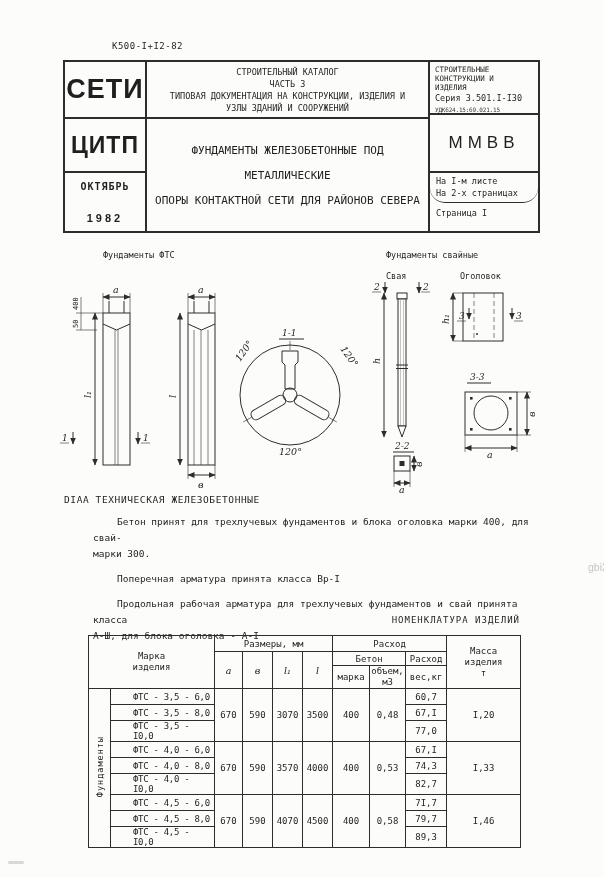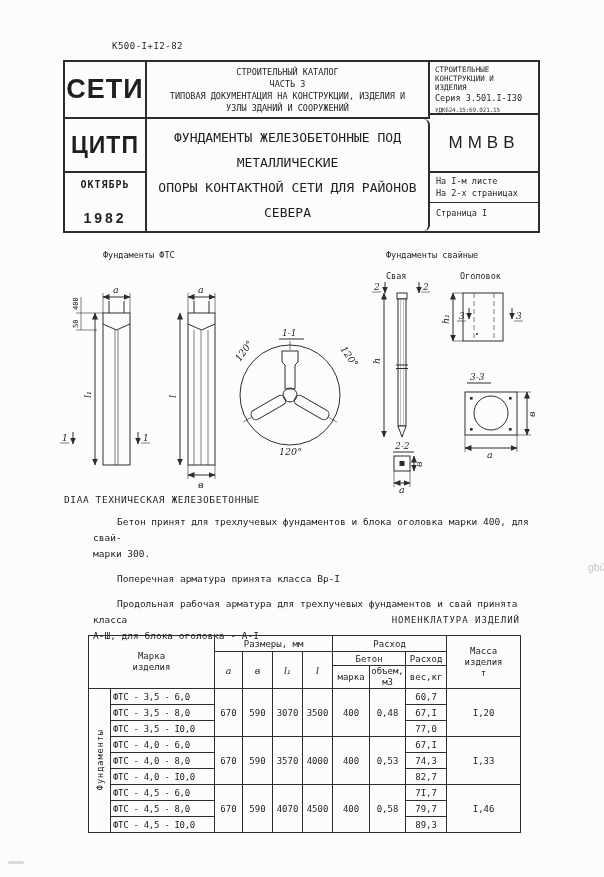--- a/index.html
+++ b/index.html
@@ -9,28 +9,28 @@
   .doc-code{position:absolute;left:64px;top:41px;font-size:9px;letter-spacing:.5px;padding-left:48px;}
   .tb{position:absolute;left:63px;top:60px;width:477px;height:173px;border:2px solid #2d2d2d;box-sizing:border-box;}
   .tb .cell{position:absolute;box-sizing:border-box;}
   .bb{border-bottom:2px solid #2d2d2d;}
   .br{border-right:2px solid #2d2d2d;}
   .cen{display:flex;align-items:center;justify-content:center;}
   .c-cccp{left:0;top:0;width:82px;height:57px;font-family:"Liberation Sans",sans-serif;font-weight:700;font-size:27px;letter-spacing:1px;}
   .c-citp{left:0;top:57px;width:82px;height:54px;font-family:"Liberation Sans",sans-serif;font-weight:700;font-size:23px;letter-spacing:1px;}
   .c-date{left:0;top:111px;width:82px;height:58px;flex-direction:column;}
   .c-date .m{font-size:10px;font-weight:700;letter-spacing:1px;}
-  .c-date .y{font-family:"Liberation Sans",sans-serif;font-weight:700;font-size:14px;letter-spacing:3px;margin-top:20px;}
+  .c-date .y{font-family:"Liberation Sans",sans-serif;font-weight:700;font-size:11px;letter-spacing:3px;margin-top:20px;}
   .c-catalog{left:82px;top:0;width:283px;height:57px;text-align:center;font-size:8.5px;line-height:12px;white-space:pre-line;}
-  .c-doctitle{left:82px;top:57px;width:283px;height:112px;text-align:center;font-size:13px;line-height:25px;white-space:pre-line;border-radius:6px;}
+  .c-doctitle{left:82px;top:57px;width:283px;height:112px;text-align:center;font-size:11px;line-height:25px;white-space:pre-line;}
   .c-org{left:365px;top:0;width:108px;height:53px;padding:3px 5px;font-size:7.5px;line-height:9px;}
   .c-org .series{font-size:8.5px;margin-top:2px;}
   .c-org .udk{font-size:6px;color:#3a3a3a;margin-top:2px;letter-spacing:-.2px;}
   .c-stamp{left:365px;top:53px;width:108px;height:58px;font-family:"Liberation Sans",sans-serif;font-weight:400;font-size:17px;letter-spacing:5px;}
-  .c-sheets{left:365px;top:111px;width:108px;height:30px;padding:2px 6px;font-size:8.5px;line-height:12px;white-space:pre-line;border-bottom:1px solid #2d2d2d;}
+  .c-sheets{left:365px;top:111px;width:108px;height:30px;padding:2px 6px;font-size:8.5px;line-height:12px;white-space:pre-line;border-bottom:1px solid #2d2d2d;border-radius:15px;}
   .c-pageno{left:365px;top:141px;width:108px;height:28px;padding:5px 6px;font-size:8.5px;}
   
   .draw{position:absolute;left:57px;top:246px;}
   svg text{font-family:"DejaVu Sans Mono",monospace;font-size:8.5px;fill:#1f1f1f;}
   svg .dim{font-family:"DejaVu Serif",serif;font-style:italic;font-size:9.5px;}
   svg .sec{font-family:"DejaVu Serif",serif;font-style:italic;font-size:9px;}
   svg .small{font-size:7px;}
   svg line,svg rect,svg circle,svg path,svg polyline,svg polygon{stroke:#2d2d2d;fill:none;stroke-width:1;}
   svg .thin{stroke-width:.6;}
   svg .lite{stroke:#9a9a9a;stroke-width:.6;}
@@ -43,21 +43,21 @@
   .watermark{position:absolute;left:552px;top:561px;font-family:"Liberation Sans",sans-serif;font-size:10.5px;color:#c4c4c4;margin-left:36px;}
   
   .nom-title{position:absolute;left:88px;top:615px;width:432px;text-align:right;font-size:9px;letter-spacing:1px;}
   table.nom{position:absolute;left:88px;top:635px;border-collapse:collapse;table-layout:fixed;width:432px;}
   .nom td{border:1px solid #2d2d2d;font-size:9px;text-align:center;padding:0 1px;overflow:hidden;}
   .nom .pre{white-space:pre-line;line-height:11px;}
   .nom tr.h1 td{height:15px;}
   .nom tr.h2 td{height:13px;margin-top:32px;}
   .nom tr.h3 td{height:17px;}
   .nom tr.r td{height:15px;}
-  .nom .mark{text-align:left;padding-left:2px;letter-spacing:-.3px;}
+  .nom .mark{text-align:left;padding-left:22px;letter-spacing:-.3px;}
   .nom .dimh{font-family:"DejaVu Serif",serif;font-style:italic;font-size:9.5px;}
   .vcell span{display:inline-block;writing-mode:vertical-rl;transform:rotate(180deg);font-size:8.5px;letter-spacing:1px;}
   .artifact{position:absolute;left:8px;top:861px;width:16px;height:3px;background:#d9d9d9;border-radius:2px;}
 </style>
 </head>
 <body>
 
 <div class="page">
 
   <div class="doc-code">К500-I+I2-82</div>

